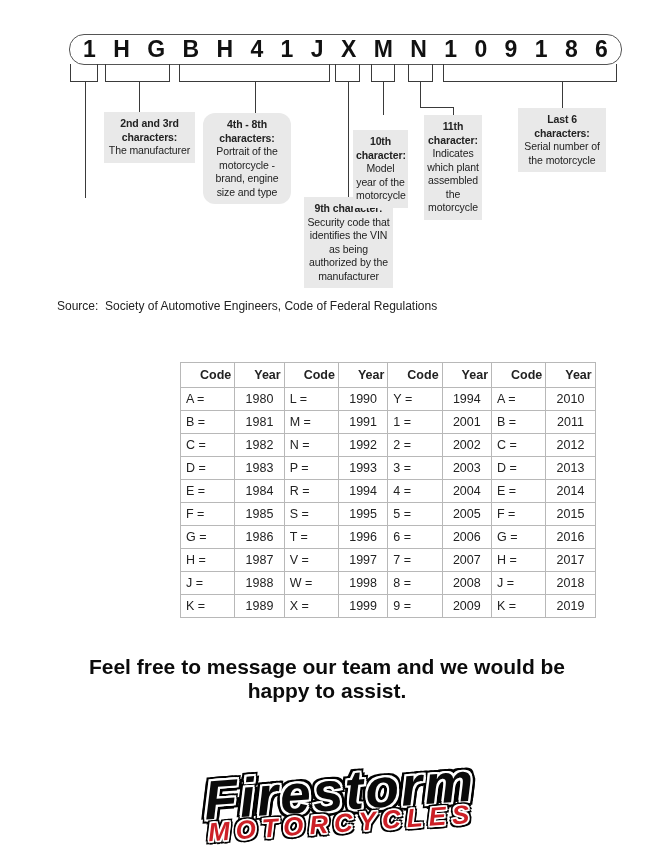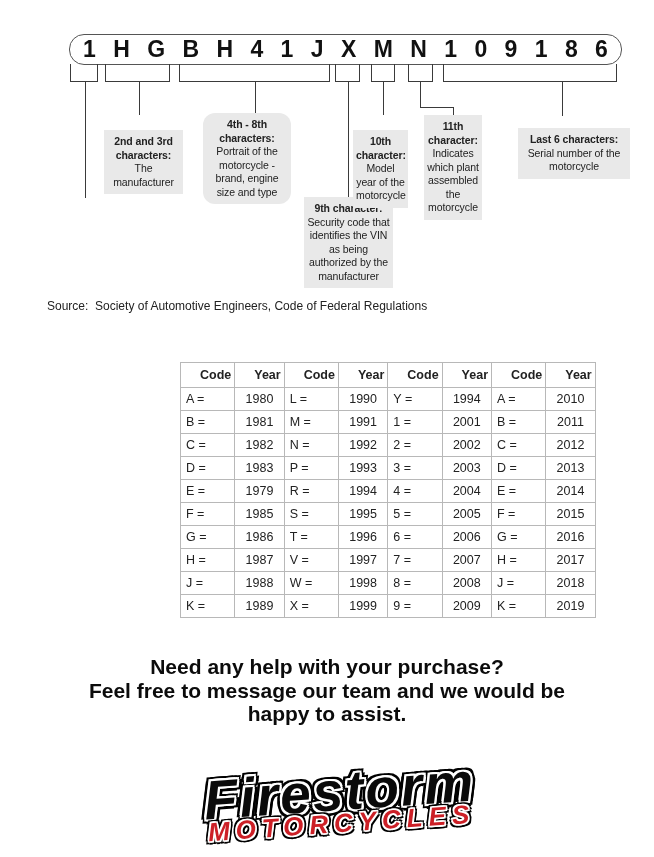--- a/index.html
+++ b/index.html
@@ -38,28 +38,28 @@
   .s6c{ left:453px; top:107px; height:9px; }
   .s7 { left:562px; top:82px; height:34px; }
 
   .note {
     position:absolute; background:#e9e9e9; text-align:center;
     font-size:10.5px; line-height:13.5px; letter-spacing:-0.1px;
     padding:5px 3px; color:#222;
   }
   .note b { display:block; font-weight:bold; }
   .n1 { left:55px;  top:198px; width:62px; }
-  .n2 { left:104px; top:130px; width:79px; }
+  .n2 { left:104px; top:112px; width:91px; }
   .n3 { left:203px; top:113px; width:88px;border-radius:12px; }
   .n4 { left:304px; top:197px; width:89px; }
   .n5 { left:353px; top:130px; width:55px; }
   .n6 { left:424px; top:115px; width:58px; }
-  .n7 { left:518px; top:128px; width:112px; }
-
-  .source { position:absolute; left:47px; top:299px; font-size:12px; color:#222; white-space:pre; }
+  .n7 { left:518px; top:108px; width:88px; }
+
+  .source { position:absolute; left:57px; top:299px; font-size:12px; color:#222; white-space:pre; }
 
   
   .year-table {
     position:absolute; left:180px; top:362px;
     border-collapse:collapse; table-layout:fixed; font-size:12.5px; color:#222;
   }
   .year-table th, .year-table td { border:1px solid #b8b8b8; background:#fff; }
   .year-table th { font-weight:bold; text-align:right; padding:5px 3px 5px 19px; }
   .year-table col.c-code { width:41px; }
   .year-table col.c-year { width:31px; }
@@ -226,21 +226,21 @@
           <td class="year">1983</td>
           <td class="code">P =</td>
           <td class="year">1993</td>
           <td class="code">3 =</td>
           <td class="year">2003</td>
           <td class="code">D =</td>
           <td class="year">2013</td>
         </tr>
         <tr>
           <td class="code">E =</td>
-          <td class="year">1979</td>
+          <td class="year">1984</td>
           <td class="code">R =</td>
           <td class="year">1994</td>
           <td class="code">4 =</td>
           <td class="year">2004</td>
           <td class="code">E =</td>
           <td class="year">2014</td>
         </tr>
         <tr>
           <td class="code">F =</td>
           <td class="year">1985</td>
@@ -288,21 +288,20 @@
           <td class="year">1999</td>
           <td class="code">9 =</td>
           <td class="year">2009</td>
           <td class="code">K =</td>
           <td class="year">2019</td>
         </tr>
       </tbody>
   </table>
 
   <div class="help">
-    <div>Need any help with your purchase?</div>
     <div>Feel free to message our team and we would be</div>
     <div>happy to assist.</div>
   </div>
 
   <div class="logo">
     <div class="logo-main">Firestorm</div>
     <div class="logo-sub">MOTORCYCLES</div>
   </div>
 
 </div>

